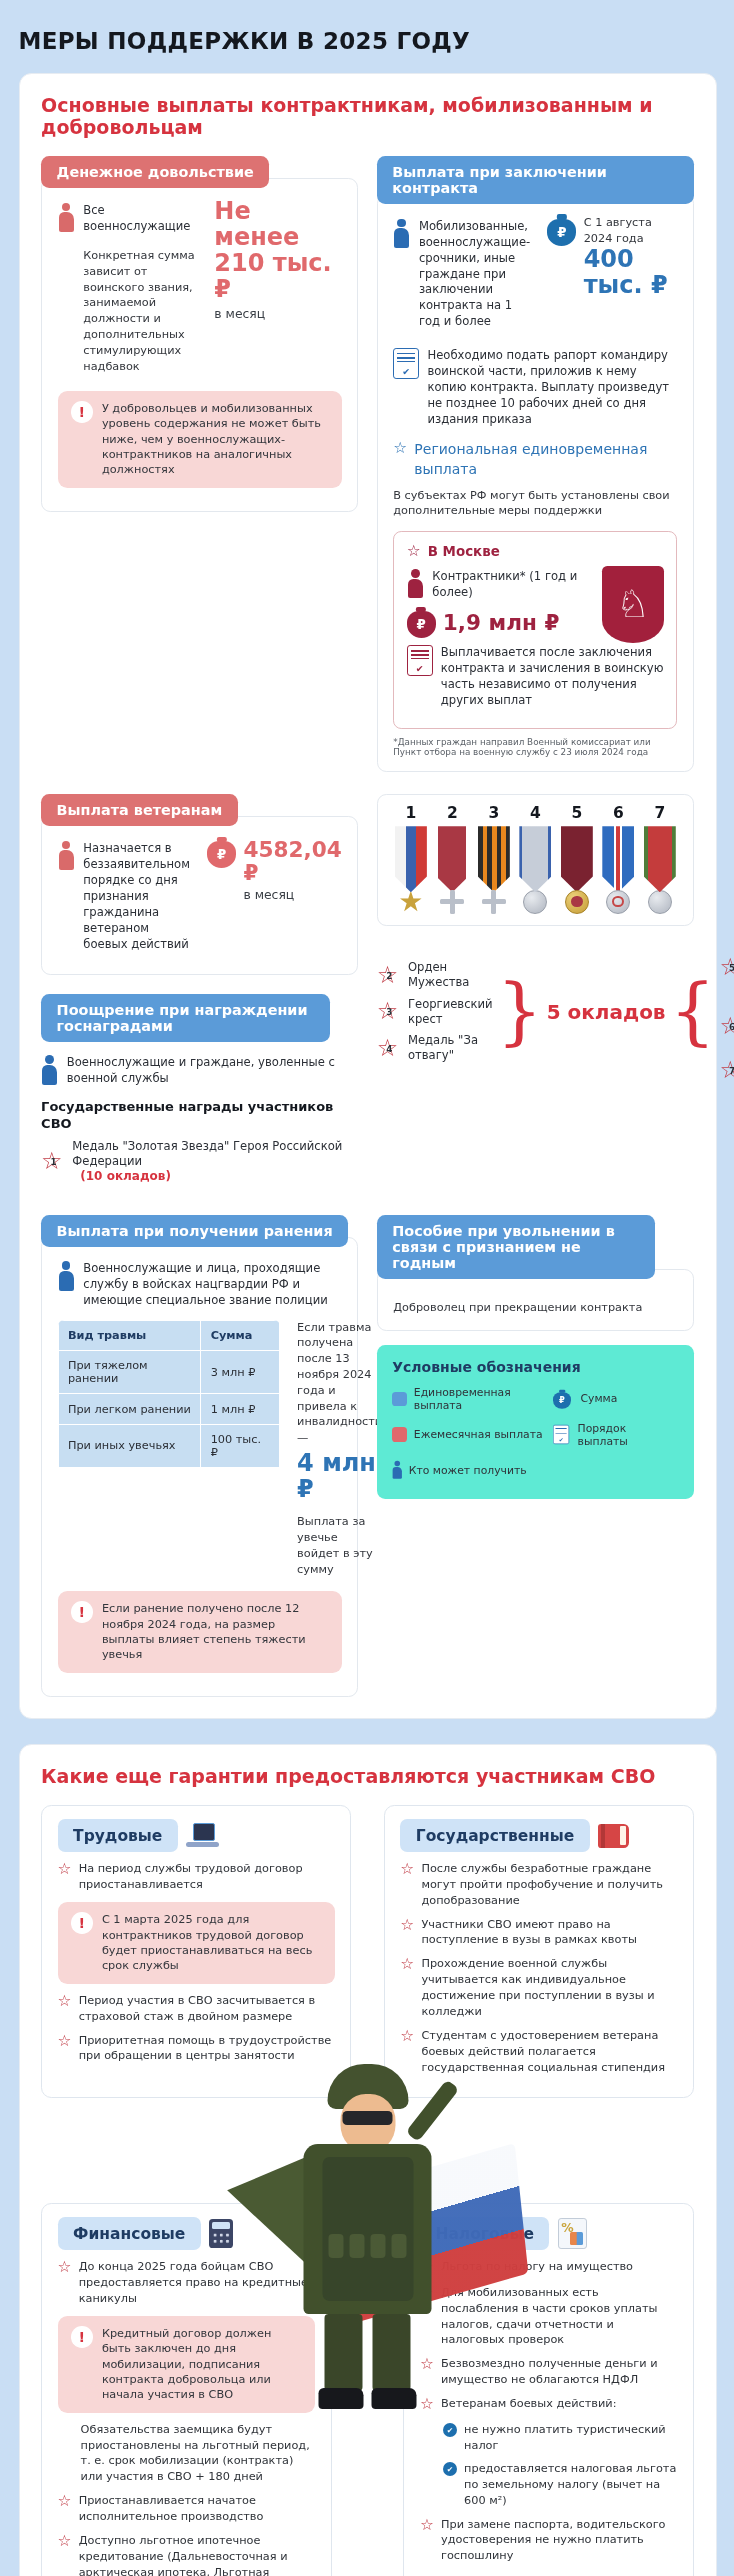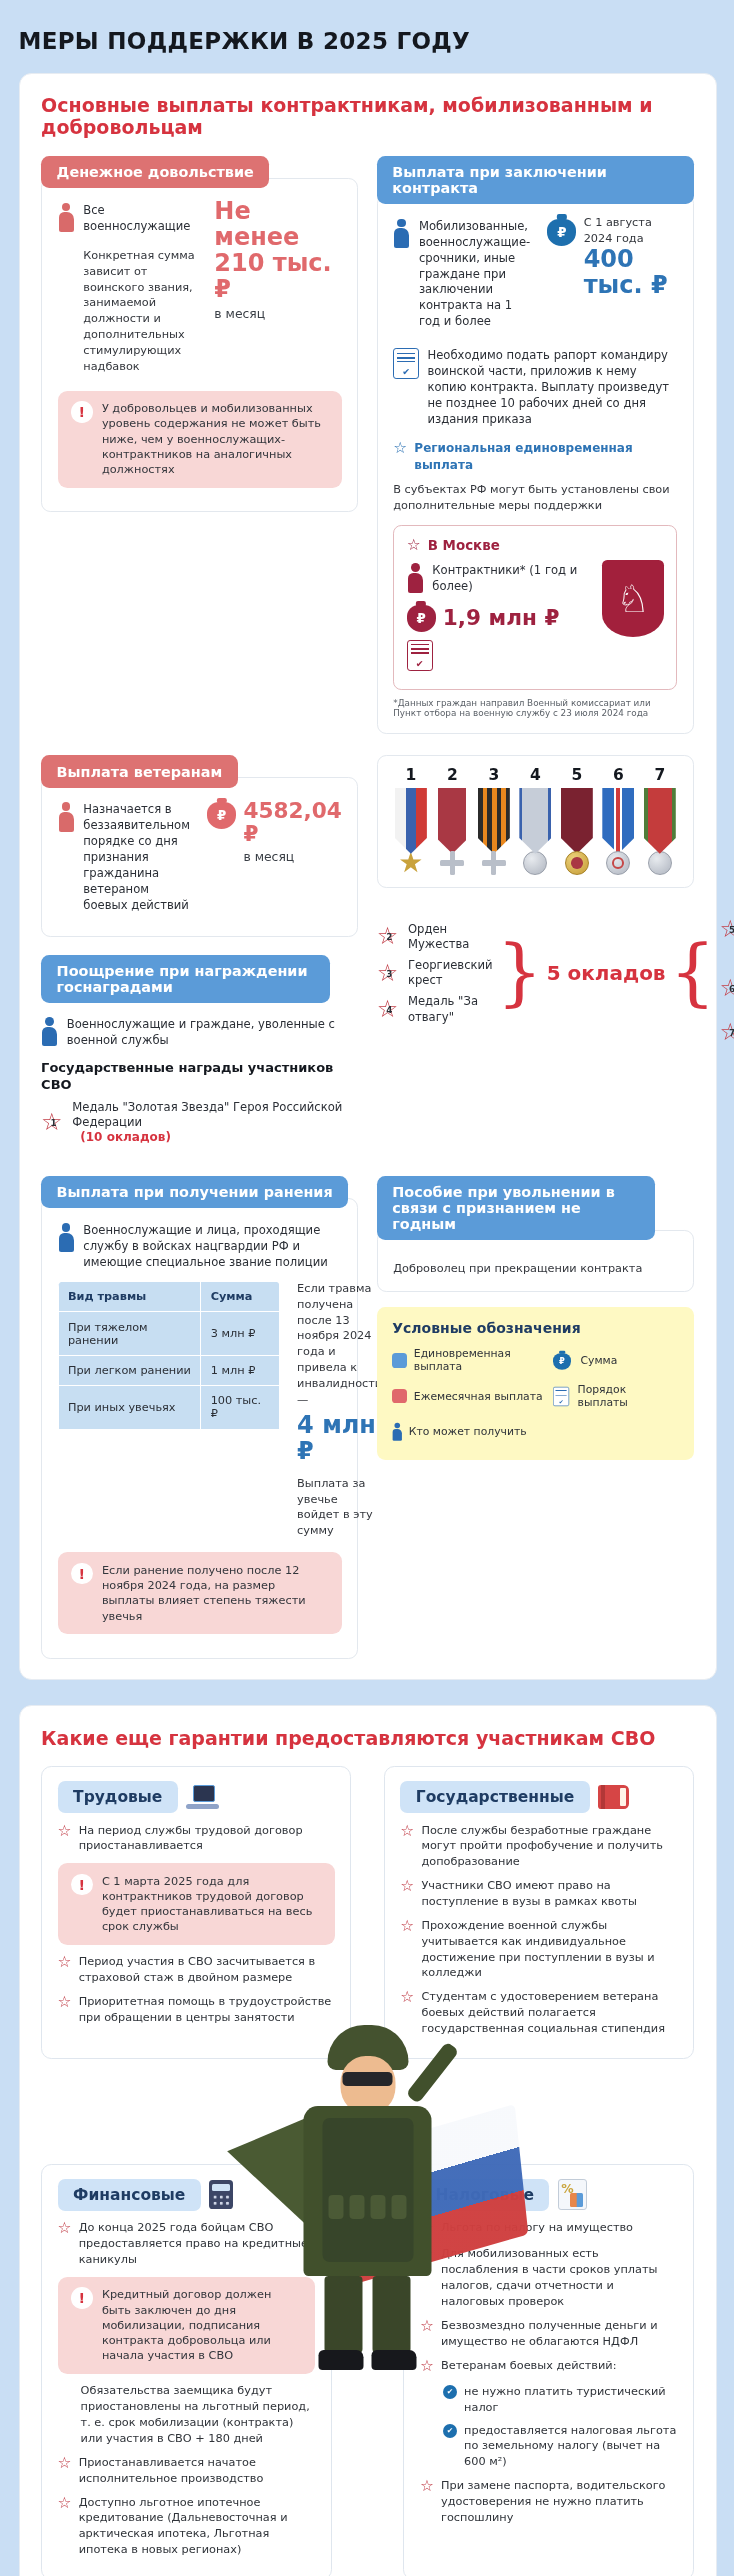--- a/index.html
+++ b/index.html
@@ -105,21 +105,21 @@
   .okl-label{color:#d6333f;font-weight:700;font-size:20px;white-space:nowrap;}
 
   
   .itable{border-radius:6.2px;overflow:hidden;flex:none;width:222px;}
   .itable table{border-collapse:collapse;width:100%;}
   .itable td,.itable th{background:#c7def2;padding:8.2px 9.3px;font-size:11.3px;text-align:left;border:1.5px solid #fff;}
   .itable th{font-weight:700;color:#1f3c63;}
   .inj-flex{display:flex;gap:17.5px;margin-top:10.3px;}
 
   
-  .legend{background:#fef9c3;border-radius:8.2px;padding:13.4px 15.5px;margin-top:14.4px;}
+  .legend{background:#5eead4;border-radius:8.2px;padding:13.4px 15.5px;margin-top:14.4px;}
   .legend .lt{color:#1f3c63;font-size:14px;font-weight:700;margin-bottom:9.3px;}
   .lgrid{display:grid;grid-template-columns:1.2fr 1fr;gap:5.2px 9.3px;}
   .litem{display:flex;gap:7.2px;align-items:center;font-size:10.8px;color:#2f3339;}
   .sq{flex:none;width:14.4px;height:14.4px;border-radius:3.6px;}
   .sq.b{background:#5b9bd8;} .sq.r{background:#e0696c;}
   .mini{transform:scale(.62);transform-origin:left center;margin-right:-8.2px;}
 
   
   .s2card{min-height:969px;}
   .pillrow{display:flex;align-items:center;gap:8.2px;margin-bottom:9.3px;}
@@ -217,21 +217,21 @@
                 <div class="bigblue">400 тыс. ₽</div>
               </div>
             </div>
           </div>
           <div class="who-line" style="margin-top:10.3px;">
             <span class="docic d-blue"></span>
             <span class="wtxt">Необходимо подать рапорт командиру воинской части, приложив к нему копию контракта. Выплату произведут не позднее 10 рабочих дней со дня издания приказа</span>
           </div>
           <div class="star-item" style="margin-top:12.4px;">
             <span class="st blue">☆</span>
-            <span class="sx" style="color:#2e74b5;font-weight:700;font-size:12px;">Региональная единовременная выплата</span>
+            <span class="sx" style="color:#2e74b5;font-weight:400;font-size:14px;">Региональная единовременная выплата</span>
           </div>
           <div class="body-t">В субъектах РФ могут быть установлены свои дополнительные меры поддержки</div>
 
           <div style="border:0.5px solid #e3b9bd;border-radius:8.2px;padding:11.3px 12.4px;margin-top:11.3px;position:relative;">
             <div class="star-item" style="margin:0 0 4.1px;">
               <span class="st" style="color:#9e2240;">☆</span>
               <span class="sx" style="color:#9e2240;font-weight:700;font-size:13.4px;">В Москве</span>
             </div>
             <div style="display:flex;gap:10.3px;">
               <div style="flex:1;">
@@ -243,20 +243,21 @@
                   <span class="bag bag-dark"></span>
                   <span style="color:#9e2240;font-size:21.6px;font-weight:700;">1,9 млн ₽</span>
                 </div>
               </div>
               <div style="flex:none;width:62px;height:77px;background:#a2203c;border-radius:5.2px 5.2px 50% 50%/5.2px 5.2px 30% 30%;display:flex;align-items:center;justify-content:center;">
                 <span style="font-size:38px;color:#fff;">♘</span>
               </div>
             </div>
             <div class="who-line" style="margin-top:2.1px;">
               <span class="docic d-dark"></span>
+              <span class="wtxt">Выплачивается после заключения контракта и зачисления в воинскую часть независимо от получения других выплат</span>
             </div>
           </div>
           <div style="font-size:8.8px;color:#5b6168;margin-top:8.2px;">*Данных граждан направил Военный комиссариат или Пункт отбора на военную службу с 23 июля 2024 года</div>
         </div>
       </div>
     </div>
 
     <div class="grid2" style="margin-top:21.6px;">
       <div class="col">
         <div class="pill pill-red">Выплата ветеранам</div>

